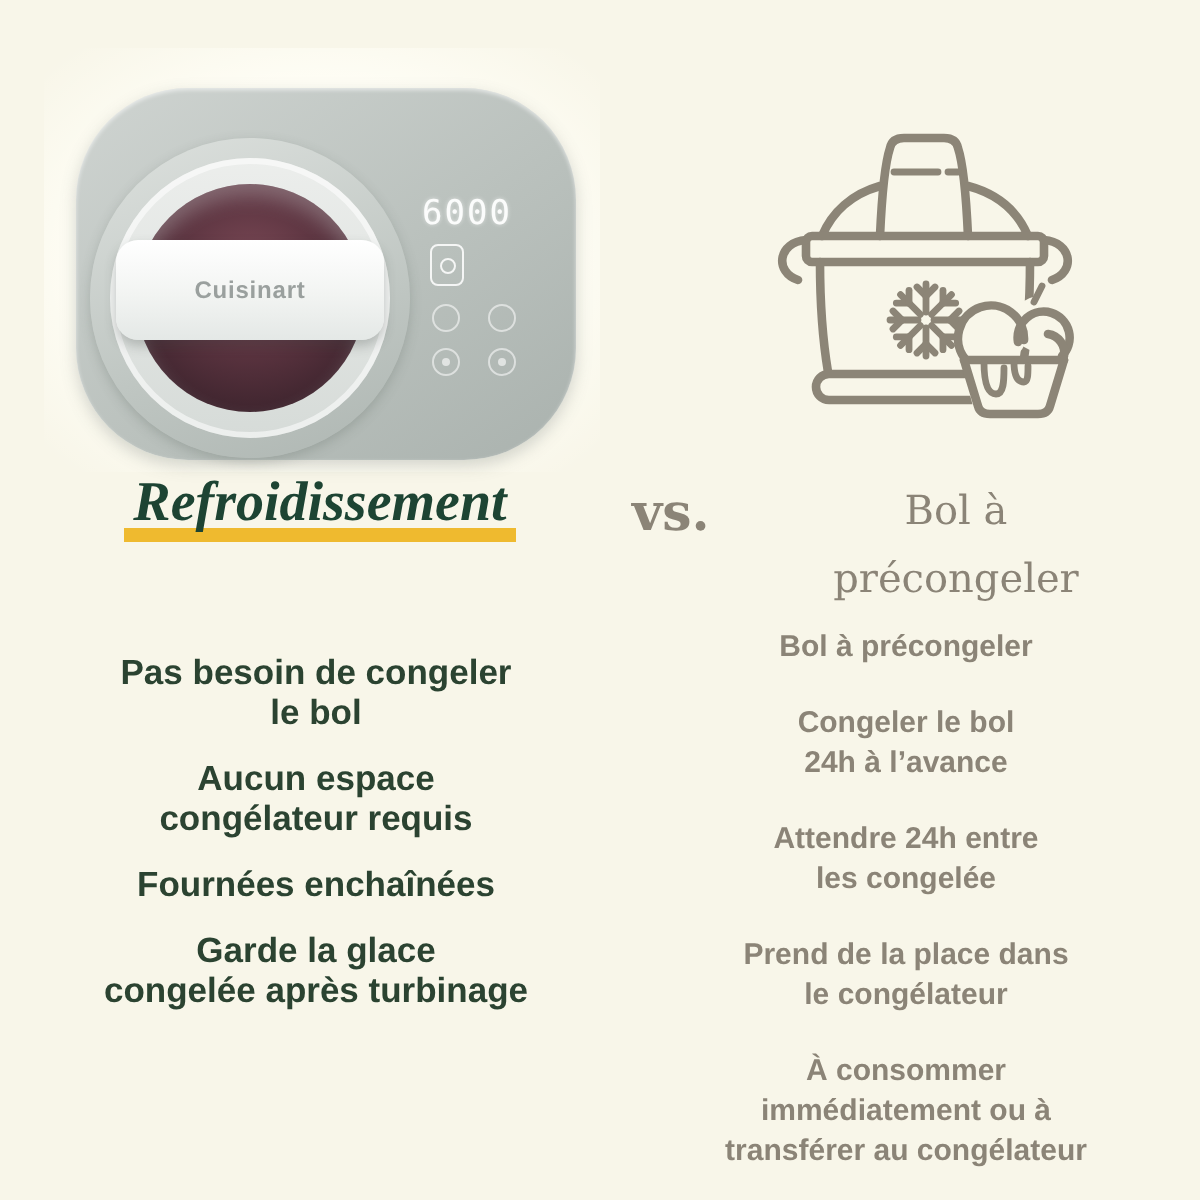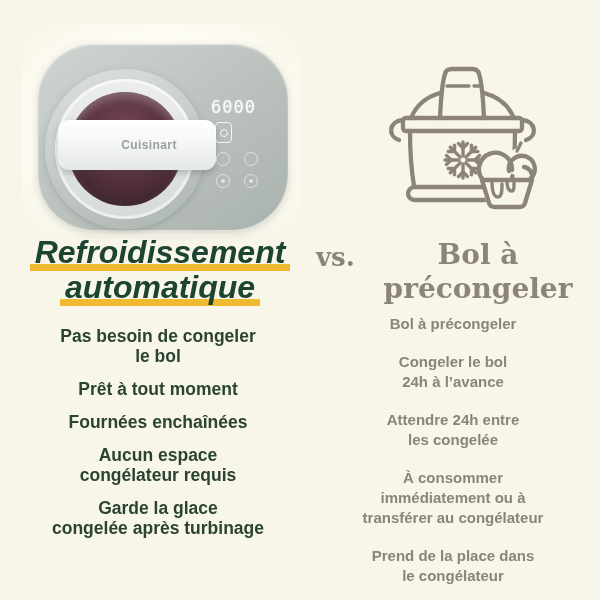--- a/index.html
+++ b/index.html
@@ -21,21 +21,21 @@
     box-shadow:0 2px 6px rgba(80,90,85,.25);}
   .lid-clear{position:absolute;left:17px;top:35px;width:140px;height:140px;border-radius:50%;
     background:linear-gradient(180deg,#eceeec,#d6dbd8);
     box-shadow:inset 0 0 0 3px rgba(255,255,255,.55);}
   .lid-window{position:absolute;left:30px;top:48px;width:114px;height:114px;border-radius:50%;
     background:radial-gradient(circle at 50% 38%,#7c4a57 0%,#5a333f 45%,#39222b 85%);
     box-shadow:inset 0 6px 10px rgba(255,255,255,.28);}
   .handle{position:absolute;left:20px;top:76px;width:134px;height:50px;border-radius:11px;
     background:linear-gradient(180deg,#ffffff 0%,#f2f4f2 55%,#e4e8e6 100%);
     box-shadow:0 3px 6px rgba(60,70,65,.28);
-    display:flex;align-items:center;justify-content:center;padding-left:24px;}
+    display:flex;align-items:center;justify-content:center;}
   .brand{color:#9aa09e;font-weight:bold;font-size:12px;letter-spacing:.4px;}
   .display{position:absolute;left:173px;top:53px;width:60px;
     font-family:"DejaVu Sans Mono", monospace;font-size:17px;letter-spacing:1px;
     color:rgba(255,255,255,.92);text-shadow:0 0 2px rgba(255,255,255,.55);}
   .btn-lock{position:absolute;left:177px;top:78px;width:15px;height:19px;border-radius:4px;
     border:1.5px solid rgba(255,255,255,.85);display:flex;align-items:center;justify-content:center;}
   .btn-lock i{width:6px;height:6px;border-radius:50%;border:1.5px solid rgba(255,255,255,.85);display:block;}
   .ctrl{position:absolute;width:12px;height:12px;border-radius:50%;
     border:1.3px solid rgba(255,255,255,.55);}
   .ctrl.dot::after{content:"";position:absolute;left:3.5px;top:3.5px;width:4px;height:4px;
@@ -49,30 +49,30 @@
   .stroke{fill:none;stroke:#8c8577;stroke-width:4.3;stroke-linecap:round;stroke-linejoin:round;}
   .thin{stroke-width:3.4;}
   .maskfill{fill:#f8f6e9;stroke:none;}
 
   
   .vs{left:316px;top:242px;width:50px;text-align:left;
     font-family:"DejaVu Serif", serif;font-weight:bold;font-size:26px;color:#8b8477;}
 
   
   .lheading{left:18px;top:236px;width:284px;text-align:center;
-    font-family:Liberation Sans, sans-serif;font-style:italic;font-weight:bold;
-    font-size:32px;line-height:32px;color:#1d4433;}
+    font-family:Liberation Serif, serif;font-style:italic;font-weight:bold;
+    font-size:28px;line-height:32px;color:#1d4433;}
   .hline{display:block;}
   .hword{display:inline-block;padding:0 5px 3px 5px;
     background:linear-gradient(#efba2f,#efba2f) left bottom / 100% 7px no-repeat;}
 
   
   .rheading{left:372px;top:238px;width:212px;text-align:center;
-    font-family:"DejaVu Serif", serif;font-size:28px;line-height:34px;
-    font-weight:700;color:#8b8477;}
+    font-family:"DejaVu Serif", serif;font-size:20px;line-height:34px;
+    font-weight:400;color:#8b8477;}
 
   
   .list{display:flex;flex-direction:column;text-align:center;font-weight:bold;}
   .llist{left:12px;top:326px;width:292px;gap:13px;font-size:17.5px;line-height:20px;color:#2b4331;}
   .rlist{left:310px;top:314px;width:286px;gap:18px;font-size:15px;line-height:20px;color:#8b8477;}
   .list p{margin:0;white-space:pre-line;}
 </style>
 </head>
 <body>
 
@@ -148,43 +148,41 @@
       <path class="stroke thin" d="M109,121 C109,132 111,137 115,137 C119,137 119,130 119,124"></path>
       <path class="stroke thin" d="M124,121 C124,128 126,131 129,131 C131,131 131,127 131,123"></path>
     </g>
   </svg>
 </div>
 
 <div class="abs vs">vs.</div>
 
 <div class="abs lheading">
   <div class="hline"><span class="hword">Refroidissement</span></div>
-  <div class="hline"><span class="hword">automatique</span></div>
 </div>
 
 <div class="abs rheading">
   <div>Bol à</div>
   <div>précongeler</div>
 </div>
 
 <div class="abs list llist">
   <p>Pas besoin de congeler
 le bol</p>
-  <p>Prêt à tout moment</p>
-  <p>Fournées enchaînées</p>
   <p>Aucun espace
 congélateur requis</p>
+  <p>Fournées enchaînées</p>
   <p>Garde la glace
 congelée après turbinage</p>
 </div>
 
 <div class="abs list rlist">
   <p>Bol à précongeler</p>
   <p>Congeler le bol
 24h à l’avance</p>
   <p>Attendre 24h entre
 les congelée</p>
+  <p>Prend de la place dans
+le congélateur</p>
   <p>À consommer
 immédiatement ou à
 transférer au congélateur</p>
-  <p>Prend de la place dans
-le congélateur</p>
 </div>
 
 </body></html>

